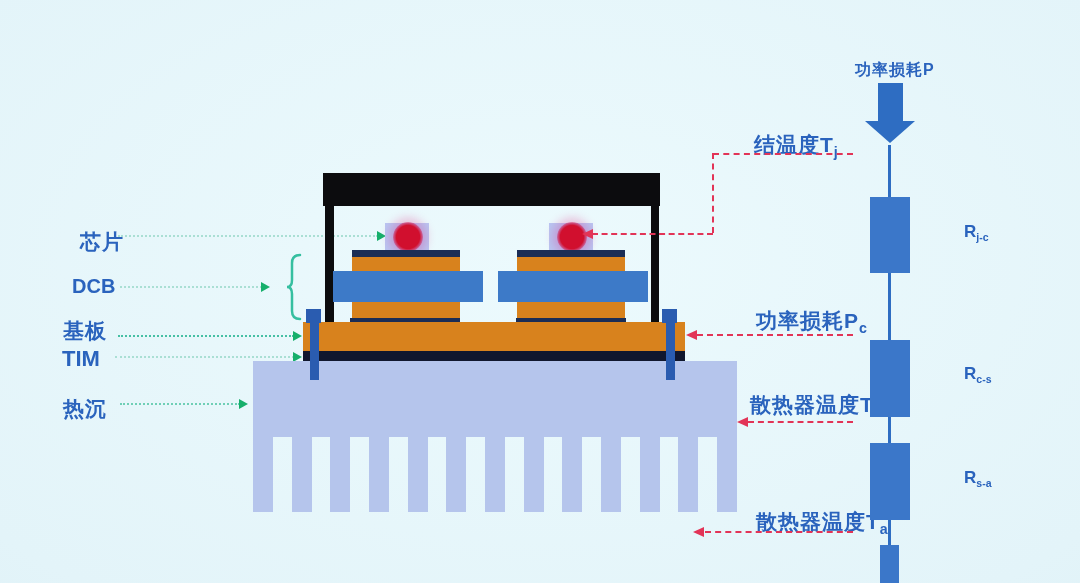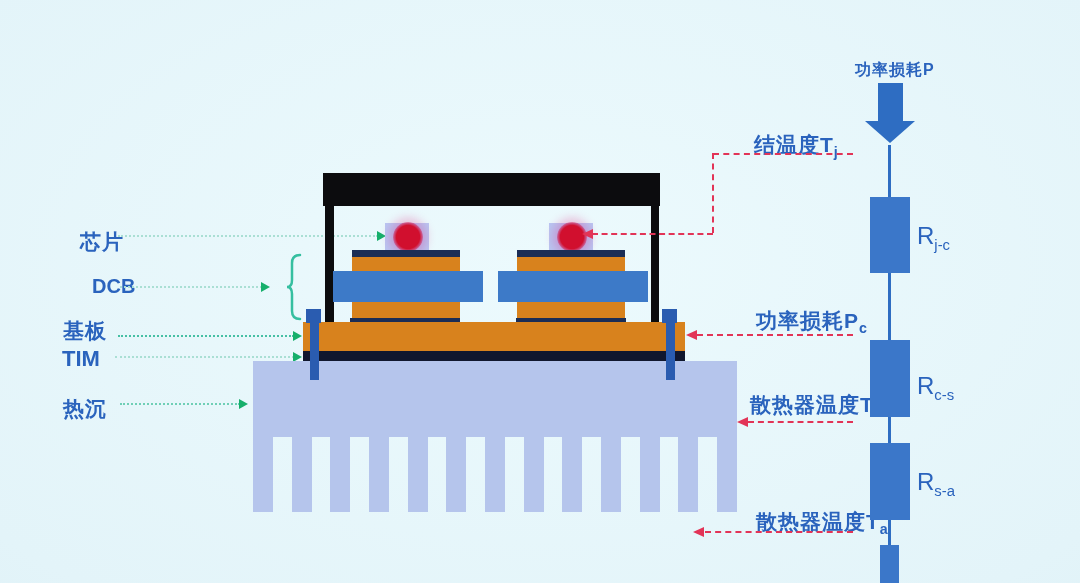--- a/index.html
+++ b/index.html
@@ -7,21 +7,21 @@
     position:relative;width:1080px;height:583px;overflow:hidden;
     font-family:"Liberation Sans","DejaVu Sans",sans-serif;
     background:radial-gradient(120% 130% at 50% 45%, #ecfafd 0%, #e3f4f9 55%, #d7ebf2 100%);
   }
   .abs{position:absolute;}
   
   .lbl{position:absolute;font-weight:bold;color:#2a63bd;white-space:nowrap;}
   .lbl sub{font-size:68%;font-weight:bold;}
   .cjk{font-size:21px;letter-spacing:1px;}
   .lat{font-size:20px;}
-  .rlbl{position:absolute;font-weight:normal;color:#2a63bd;font-size:24px;white-space:nowrap;}
+  .rlbl{position:absolute;font-weight:bold;color:#2a63bd;font-size:17px;white-space:nowrap;margin-left:47px;}
   .rlbl sub{font-size:62%;}
   
   .teal-line{position:absolute;height:0;border-top:2px dotted #6fcfb6;}
   .teal-line.dense{border-top:2px dotted #46c0a4;}
   .teal-line.faint{border-top:2px dotted #aadfd4;}
   .red-line{position:absolute;height:0;border-top:2px dashed #e23457;}
   .red-vline{position:absolute;width:0;border-left:2px dashed #e23457;}
   .arr-right{position:absolute;width:0;height:0;border-left:9px solid #16af6b;border-top:5px solid transparent;border-bottom:5px solid transparent;}
   .arr-left-red{position:absolute;width:0;height:0;border-right:11px solid #e23457;border-top:5px solid transparent;border-bottom:5px solid transparent;}
   
@@ -40,21 +40,21 @@
   .conn{position:absolute;width:3px;background:#2e6dc2;}
   .fins{position:absolute;left:253px;top:437px;width:484px;height:75px;display:flex;justify-content:space-between;}
   .fin{width:20px;height:75px;background:#b5c5ec;}
 </style>
 </head>
 <body>
 
 <div class="stage">
 
   <div class="lbl cjk" style="left:80px;top:228px;">芯片</div>
-  <div class="lbl lat" style="left:92px;top:275px;">DCB</div>
+  <div class="lbl lat" style="left:72px;top:275px;">DCB</div>
   <div class="lbl cjk" style="left:63px;top:317px;">基板</div>
   <div class="lbl" style="left:62px;top:346px;font-size:22px;">TIM</div>
   <div class="lbl cjk" style="left:63px;top:395px;">热沉</div>
 
   <div class="teal-line faint" style="left:118px;top:235px;width:260px;"></div>
   <div class="arr-right" style="left:377px;top:231px;"></div>
 
   <div class="teal-line faint" style="left:120px;top:286px;width:142px;"></div>
   <div class="arr-right" style="left:261px;top:282px;"></div>
 
@@ -148,21 +148,21 @@
   <div class="abs" style="left:865px;top:121px;width:0;height:0;border-left:25px solid transparent;border-right:25px solid transparent;border-top:22px solid #2e6dc2;"></div>
 
   <div class="conn" style="left:888px;top:145px;height:52px;"></div>
   <div class="res" style="left:870px;top:197px;width:40px;height:76px;"></div>
   <div class="rlbl" style="left:917px;top:222px;">
     <span>R</span><sub>j-c</sub>
   </div>
 
   <div class="conn" style="left:888px;top:273px;height:67px;"></div>
   <div class="res" style="left:870px;top:340px;width:40px;height:77px;"></div>
-  <div class="rlbl" style="left:917px;top:372px;text-align:center;">
+  <div class="rlbl" style="left:917px;top:364px;text-align:center;">
     <span>R</span><sub>c-s</sub>
   </div>
 
   <div class="conn" style="left:888px;top:417px;height:26px;"></div>
   <div class="res" style="left:870px;top:443px;width:40px;height:77px;"></div>
   <div class="rlbl" style="left:917px;top:468px;">
     <span>R</span><sub>s-a</sub>
   </div>
 
   <div class="conn" style="left:888px;top:520px;height:25px;"></div>

